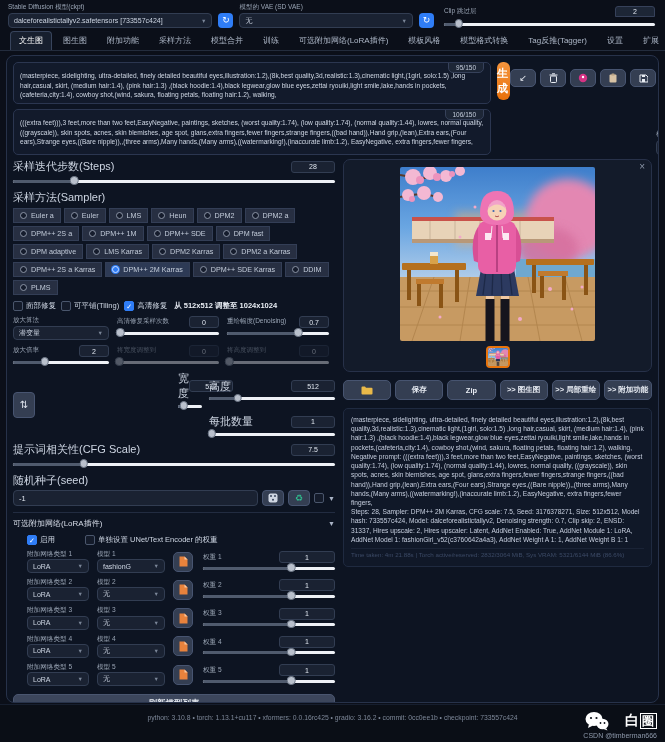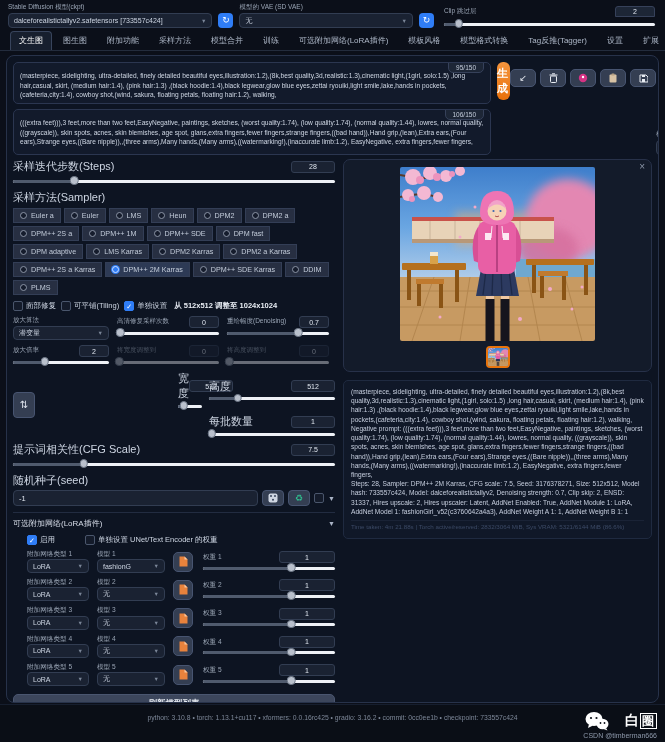--- a/index.html
+++ b/index.html
@@ -316,21 +316,21 @@
         <div class="cbitem">
             <span class="cb"></span>
             <span>面部修复</span>
           </div>
         <div class="cbitem">
             <span class="cb"></span>
             <span>可平铺(Tiling)</span>
           </div>
         <div class="cbitem">
             <span class="cb on">✓</span>
-            <span>单独设置</span>
+            <span>高清修复</span>
           </div>
         <span class="note">从 512x512 调整至 1024x1024</span>
       </div>
 
       <div class="grid3">
         <div>
           <div class="flabel">放大算法</div>
           <div class="dd" style="height:14px">
               <span>潜变量</span>
               <span class="caret">▼</span>
@@ -868,20 +868,32 @@
               <circle cx="97" cy="44" r="9.5" fill="#f6d2b6"></circle>
               <path d="M88 42 Q90 33.5 97 33 Q104 33.5 106 42 Q102 37.5 97 37.5 Q92 37.5 88 42 Z" fill="#f2a3ca"></path>
               <circle cx="93.5" cy="44" r="1.1" fill="#3b66b0"></circle>
                     <circle cx="100.5" cy="44" r="1.1" fill="#3b66b0"></circle>
               <path d="M95 49 Q97 50.5 99 49" stroke="#b05050" stroke-width="1" fill="none"></path>
             </g>
           </svg></span></div>
         </div>
       </div>
 
+      <div class="outbtns">
+        <div class="obtn">
+          <svg width="12" height="9" viewBox="0 0 12 9">
+              <path d="M0.5 1.5 Q0.5 0.5 1.5 0.5 L4 0.5 L5 1.8 L10.5 1.8 Q11.5 1.8 11.5 2.8 L11.5 7.5 Q11.5 8.5 10.5 8.5 L1.5 8.5 Q0.5 8.5 0.5 7.5 Z" fill="#e9b949"></path>
+            </svg>
+        </div>
+        <div class="obtn">保存</div>
+        <div class="obtn">Zip</div>
+        <div class="obtn">&gt;&gt; 图生图</div>
+        <div class="obtn">&gt;&gt; 局部重绘</div>
+        <div class="obtn">&gt;&gt; 附加功能</div>
+      </div>
 
       <div class="infobox">
         <p>(masterpiece, sidelighting, ultra-detailed, finely detailed beautiful eyes,illustration:1.2),(8k,best quality,3d,realistic:1.3),cinematic light,(1girl, solo:1.5) ,long hair,casual, skirt, (medium hair:1.4), (pink hair:1.3) ,(black hoodie:1.4),black legwear,glow blue eyes,zettai ryouiki,light smile,lake,hands in pockets,(cafeteria,city:1.4), cowboy shot,(wind, sakura, floating petals, floating hair:1.2), walking,</p>
         <p>Negative prompt: (((extra feet))),3 feet,more than two feet,EasyNegative, paintings, sketches, (worst quality:1.74), (low quality:1.74), (normal quality:1.44), lowres, normal quality, ((grayscale)), skin spots, acnes, skin blemishes, age spot, glans,extra fingers,fewer fingers,strange fingers,((bad hand)),Hand grip,(lean),Extra ears,(Four ears),Strange eyes,((Bare nipple)),,(three arms),Many hands,(Many arms),((watermarking!),(inaccurate limb:1.2), EasyNegative, extra fingers,fewer fingers,</p>
         <p>Steps: 28, Sampler: DPM++ 2M Karras, CFG scale: 7.5, Seed: 3176378271, Size: 512x512, Model hash: 733557c424, Model: dalceforealistictallyv2, Denoising strength: 0.7, Clip skip: 2, ENSD: 31337, Hires upscale: 2, Hires upscaler: Latent, AddNet Enabled: True, AddNet Module 1: LoRA, AddNet Model 1: fashionGirl_v52(c3760642a4a3), AddNet Weight A 1: 1, AddNet Weight B 1: 1</p>
         <div class="perf">Time taken: 4m 21.88s | Torch active/reserved: 2832/3064 MiB, Sys VRAM: 5321/6144 MiB (86.6%)</div>
       </div>
     </div>
   </div>
 </div>

